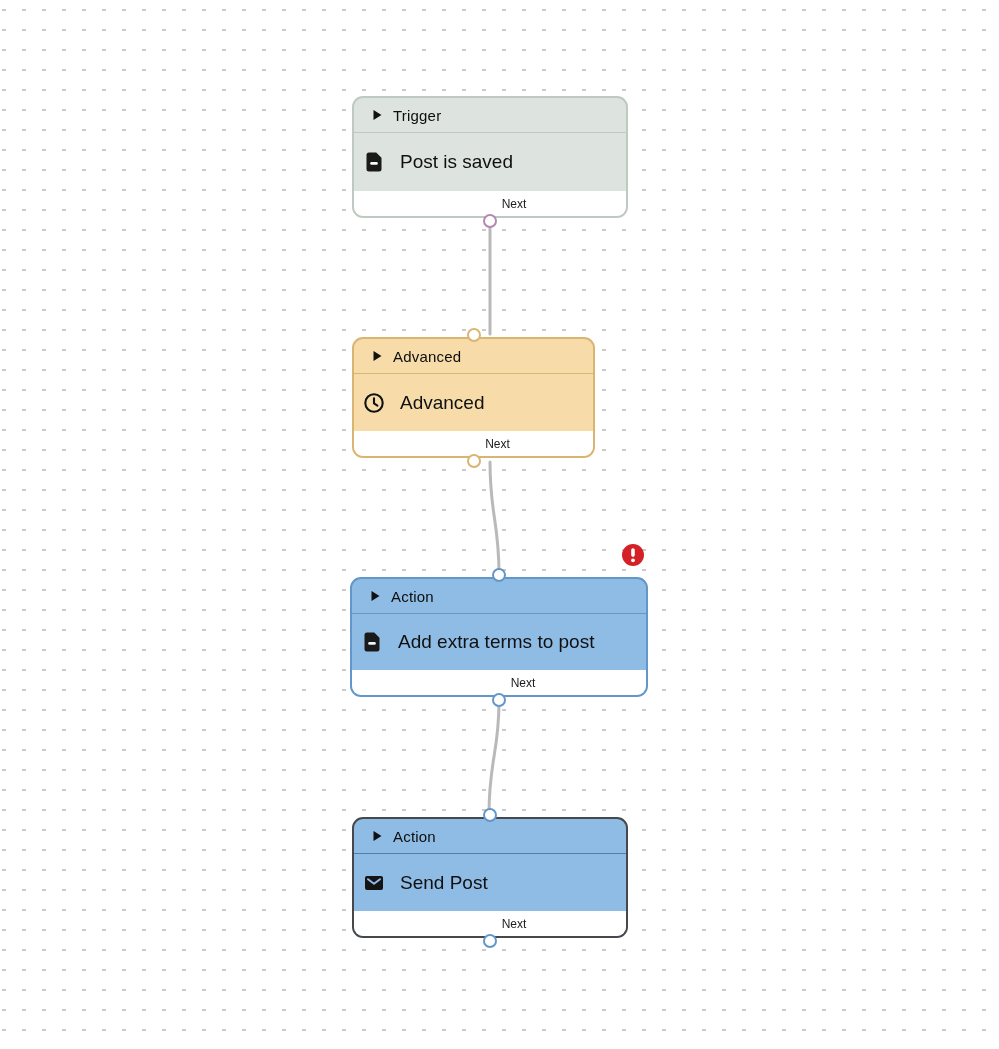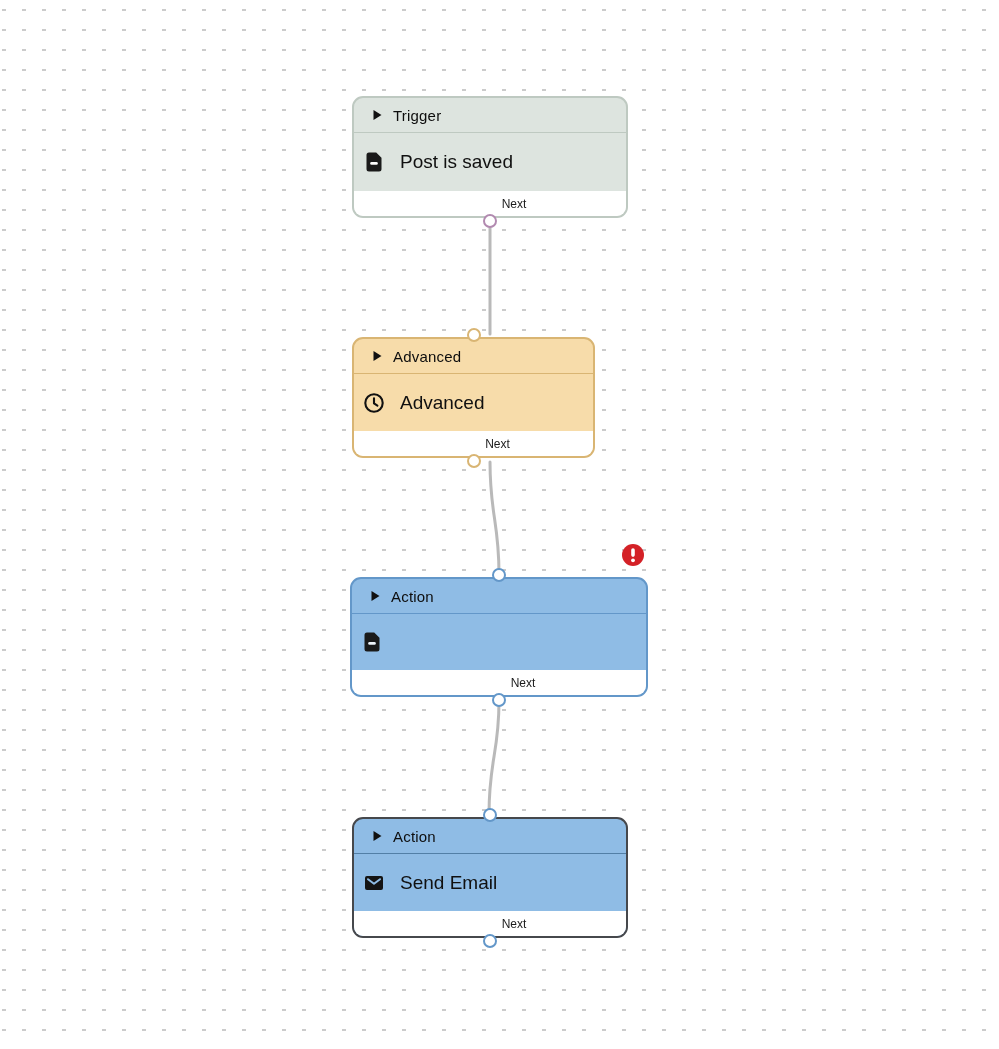--- a/index.html
+++ b/index.html
@@ -192,20 +192,21 @@
       </span>
       <span>Action</span>
     </div>
     <div class="node-body">
       <span class="body-icon">
         <svg width="24" height="24" viewBox="0 0 24 24">
             <path d="M7 2.5 h7.2 L19.5 7.8 V19 a2.5 2.5 0 0 1 -2.5 2.5 H7 A2.5 2.5 0 0 1 4.5 19 V5 A2.5 2.5 0 0 1 7 2.5 Z" fill="#1a1a1a"></path>
             <rect x="8.2" y="12.1" width="7.6" height="2.7" rx="1.3" fill="#eef4fa"></rect>
           </svg>
       </span>
+      <span>Add extra terms to post</span>
     </div>
     <div class="node-footer">
       <span>Next</span>
     </div>
     <span class="port port-in"></span>
     <span class="port port-out"></span>
   </div>
 
   <div class="node n3">
     <div class="node-header">
@@ -216,21 +217,21 @@
       </span>
       <span>Action</span>
     </div>
     <div class="node-body">
       <span class="body-icon">
         <svg width="24" height="24" viewBox="0 0 24 24">
             <rect x="3" y="5" width="18" height="14" rx="2" fill="#141414"></rect>
             <path d="M6 8.2 L12 12.8 L18 8.2" fill="none" stroke="#8fbce5" stroke-width="2" stroke-linecap="round" stroke-linejoin="round"></path>
           </svg>
       </span>
-      <span>Send Email</span>
+      <span>Send Post</span>
     </div>
     <div class="node-footer">
       <span>Next</span>
     </div>
     <span class="port port-in"></span>
     <span class="port port-out"></span>
   </div>
 
 </div>
 

